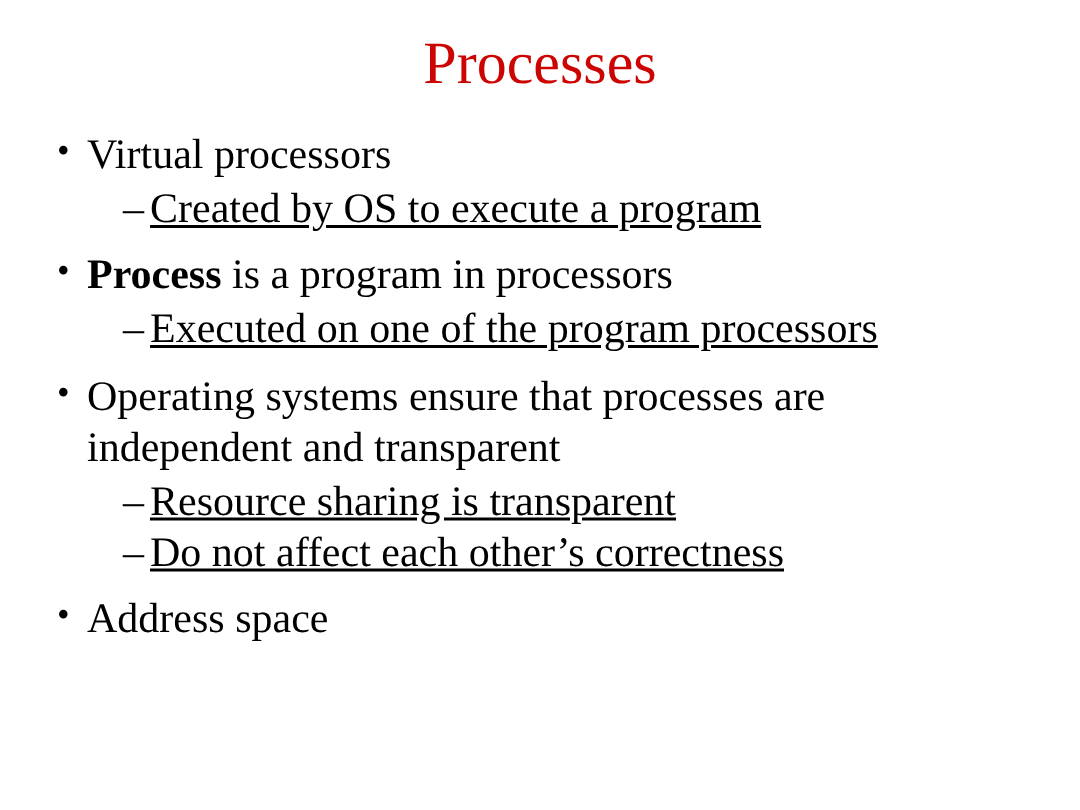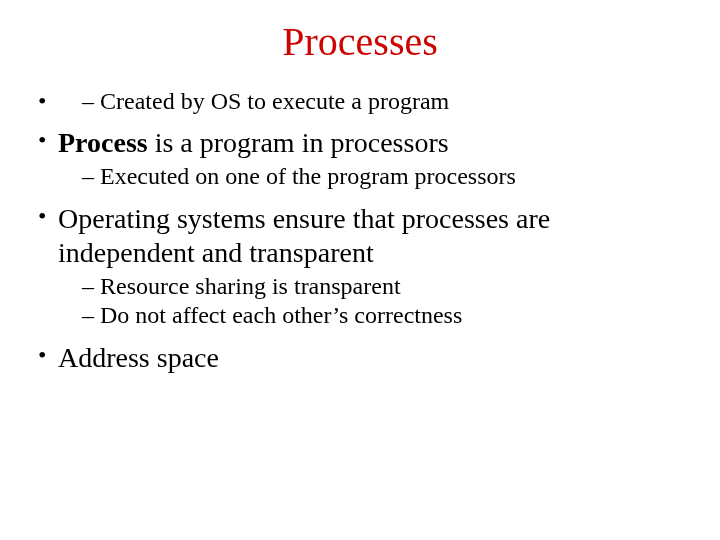--- a/index.html
+++ b/index.html
@@ -44,42 +44,46 @@
     font-size: 24px;
   }
   ul.sub {
     margin: 2px 0 10px 0;
     padding: 0 0 0 24px;
     list-style: none;
   }
   ul.sub > li {
     position: relative;
     padding-left: 18px;
-    font-size: 24px;
+    font-size: 28px;
     line-height: 1.22;
+    text-decoration: underline;
   }
   ul.sub > li::before {
     content: "–";
     position: absolute;
     left: 0;
     top: 0;
   }
   .li-line { display: block; }
   .seg { }
   .bold { font-weight: bold; margin-top: 28px; }
 </style>
 </head>
 <body>
 
 <div class="slide">
   <h1 class="title">Processes</h1>
 
   <ul class="top">
 
     <li>
+      <span class="li-line">
+        <span class="seg">Virtual processors</span>
+      </span>
       <ul class="sub">
         <li>Created by OS to execute a program</li>
       </ul>
     </li>
 
     <li>
       <span class="li-line">
         <span class="seg bold">Process</span><span class="seg"> is a program in processors</span>
       </span>
       <ul class="sub">

